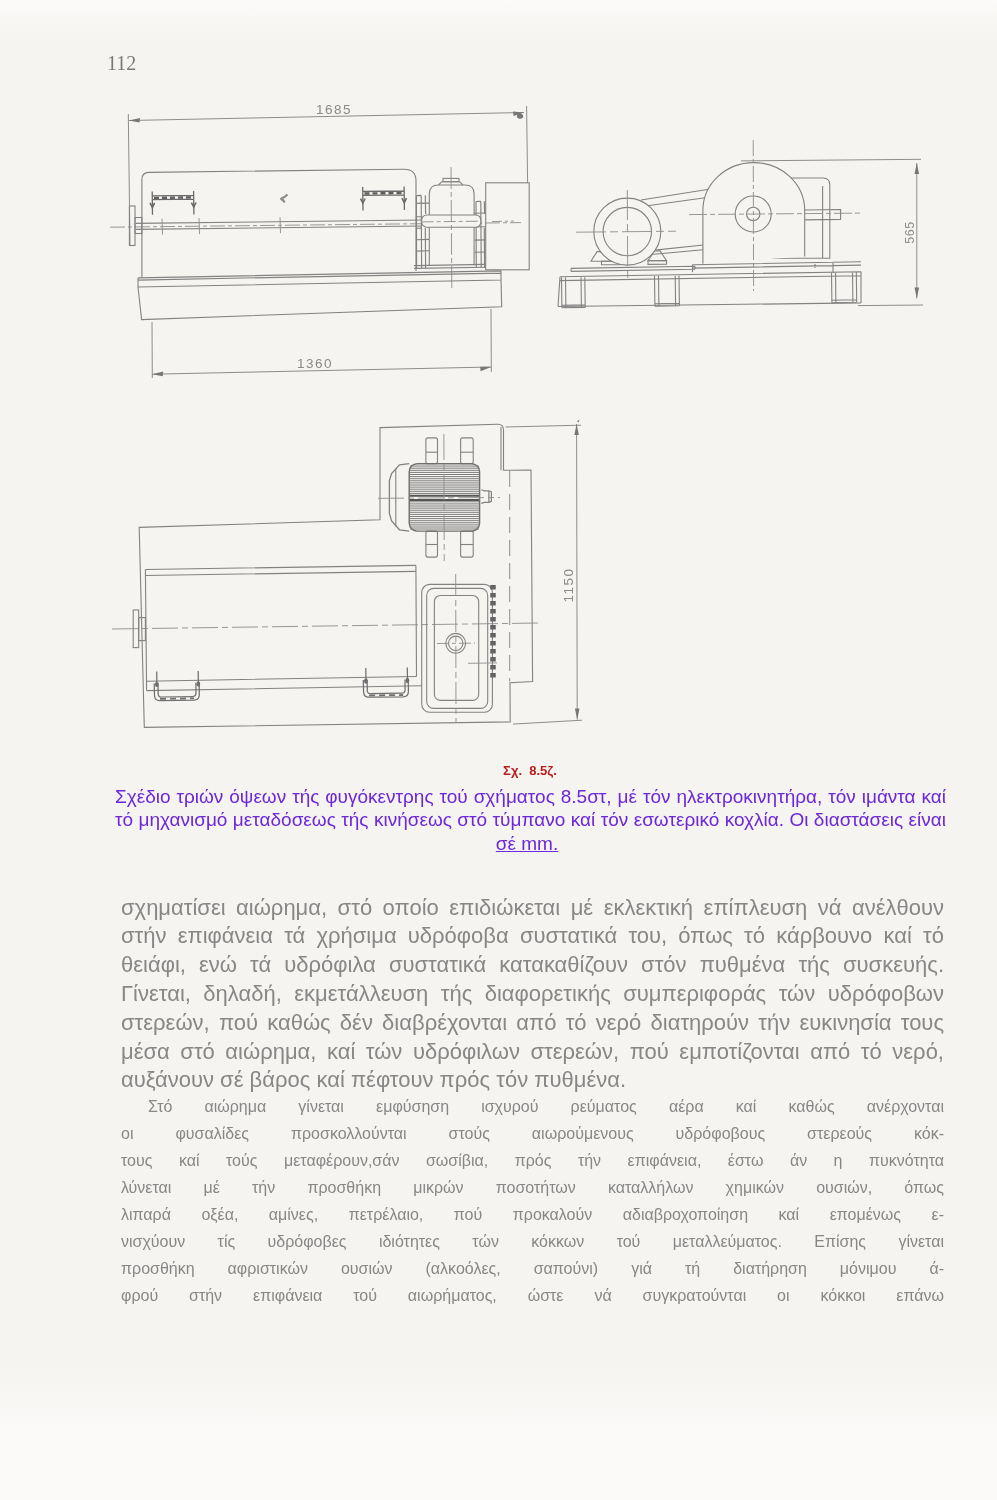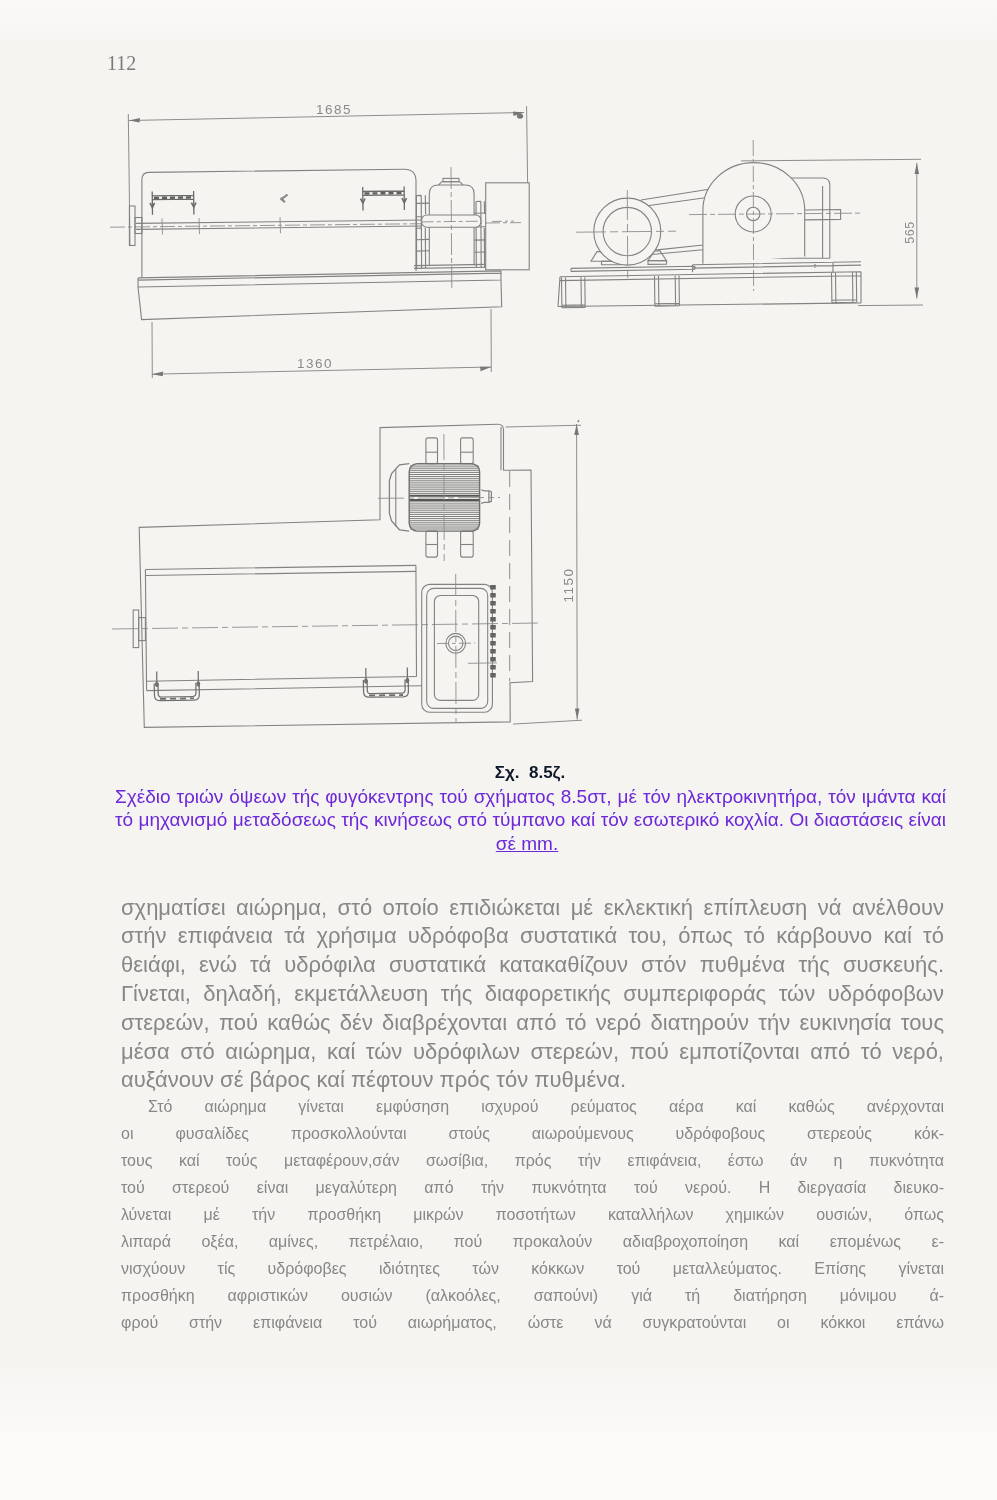--- a/index.html
+++ b/index.html
@@ -2,21 +2,21 @@
 <html><head>
 <meta charset="utf-8">
 <style>
   html,body{margin:0;padding:0;}
   body{width:997px;height:1500px;position:relative;background:#f5f4f1;overflow:hidden;
        font-family:"Liberation Sans", sans-serif;}
   #pagenum{position:absolute;left:107px;top:52px;font-family:"Liberation Serif",serif;
        font-size:20px;color:#7a7a7a;}
   svg{position:absolute;left:0;top:0;}
   .cap{position:absolute;left:115px;width:831px;color:#6d28d9;font-size:19px;line-height:23.9px;}
-  .capt{position:absolute;left:116px;width:828px;text-align:center;color:#0f172a;font-weight:bold;font-size:17px;}
+  .capt{position:absolute;left:116px;width:828px;text-align:center;color:#b91c1c;font-weight:bold;font-size:13px;}
   .jl{text-align:justify;text-align-last:justify;}
   .body1{position:absolute;left:121px;width:823px;color:#878787;font-size:22px;line-height:28.8px;}
   .body2{position:absolute;left:121px;width:823px;color:#878787;font-size:16px;line-height:27px;}
   .ind{text-indent:27px;}
   .last{text-align:left;text-align-last:left;}
 </style>
 </head>
 <body>
 <div style="position:absolute;left:0;top:0;width:997px;height:45px;background:linear-gradient(180deg,#fbfaf8, rgba(251,250,248,0));"></div>
 <div style="position:absolute;left:0;top:1360px;width:997px;height:140px;background:linear-gradient(180deg,rgba(251,250,248,0),#fbfaf8 55%,#fbfaf8);"></div>
@@ -214,19 +214,18 @@
 <div class="jl">Γίνεται, δηλαδή, εκμετάλλευση τής διαφορετικής συμπεριφοράς τών υδρόφοβων</div>
 <div class="jl">στερεών, πού καθώς δέν διαβρέχονται από τό νερό διατηρούν τήν ευκινησία τους</div>
 <div class="jl">μέσα στό αιώρημα, καί τών υδρόφιλων στερεών, πού εμποτίζονται από τό νερό,</div>
 <div class="last">αυξάνουν σέ βάρος καί πέφτουν πρός τόν πυθμένα.</div>
 </div>
 
 <div class="body2" style="top:1092.5px;">
 <div class="jl ind">Στό αιώρημα γίνεται εμφύσηση ισχυρού ρεύματος αέρα καί καθώς ανέρχονται</div>
 <div class="jl">οι φυσαλίδες προσκολλούνται στούς αιωρούμενους υδρόφοβους στερεούς κόκ-</div>
 <div class="jl">τους καί τούς μεταφέρουν,σάν σωσίβια, πρός τήν επιφάνεια, έστω άν η πυκνότητα</div>
-<div class="jl">τού στερεού είναι μεγαλύτερη από τήν πυκνότητα τού νερού. Η διεργασία διευκο-</div>
 <div class="jl">λύνεται μέ τήν προσθήκη μικρών ποσοτήτων καταλλήλων χημικών ουσιών, όπως</div>
 <div class="jl">λιπαρά οξέα, αμίνες, πετρέλαιο, πού προκαλούν αδιαβροχοποίηση καί επομένως ε-</div>
 <div class="jl">νισχύουν τίς υδρόφοβες ιδιότητες τών κόκκων τού μεταλλεύματος. Επίσης γίνεται</div>
 <div class="jl">προσθήκη αφριστικών ουσιών (αλκοόλες, σαπούνι) γιά τή διατήρηση μόνιμου ά-</div>
 <div class="jl">φρού στήν επιφάνεια τού αιωρήματος, ώστε νά συγκρατούνται οι κόκκοι επάνω</div>
 </div>
 
 </body></html>

